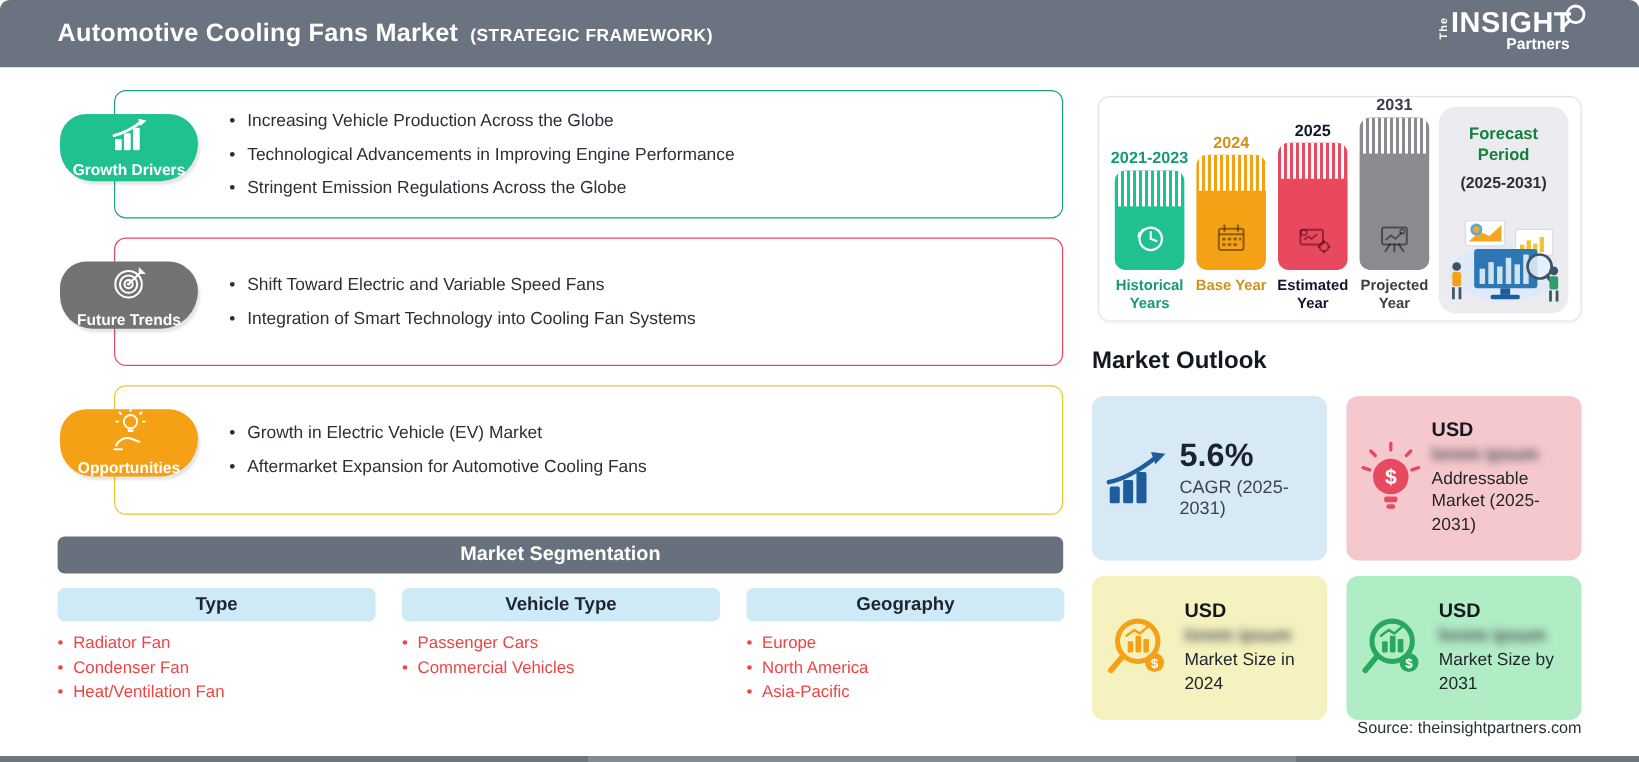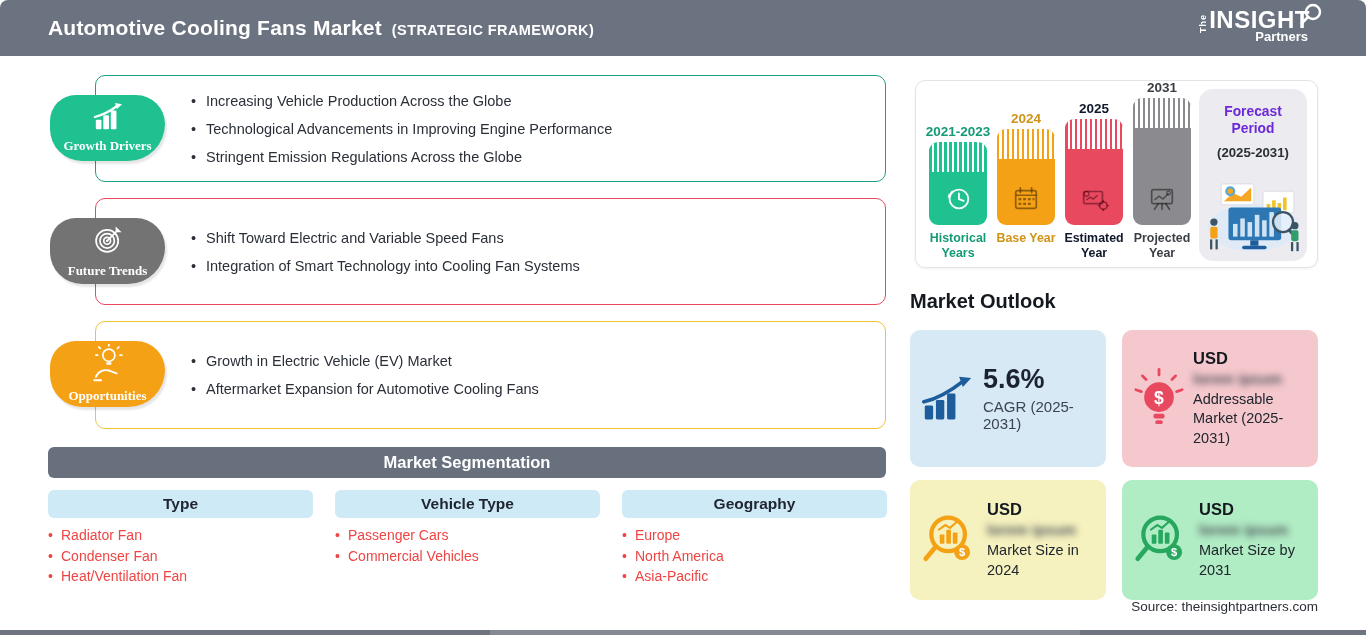--- a/index.html
+++ b/index.html
@@ -23,23 +23,23 @@
   
   .frame { position:absolute; left:95px; width:791px; background:#fff; border-radius:10px;
            display:flex; flex-direction:column; justify-content:center; padding-left:95px; }
   .frame-1 { top:75px;  height:107px; border:1.5px solid #1b9e86; }
   .frame-2 { top:198px; height:107px; border:1.5px solid #e8495f; }
   .frame-3 { top:321px; height:108px; border:1.5px solid #f0c330; }
   .frame ul { list-style:none; }
   .frame li { font-size:14.5px; color:#2a2f38; line-height:28px; position:relative; padding-left:15px; }
   .frame li::before { content:"•"; position:absolute; left:0; top:0; color:#2a2f38; }
 
-  .pill { position:absolute; left:50px; width:115px; height:66px; z-index:3;
+  .pill { position:absolute; left:50px; width:115px; height:56px; z-index:3;
           display:flex; flex-direction:column; align-items:center; justify-content:center; gap:6px;
-          color:#fff; box-shadow:2px 3px 2px rgba(0,0,0,.10);font-family:Liberation Serif, serif; }
+          color:#fff; box-shadow:2px 3px 2px rgba(0,0,0,.10); }
   .pill-label { font-size:13px; font-weight:bold; }
   .pill-1 { top:95px;  background:#1fc191; border-radius:32px 36px 46px 40px; }
   .pill-2 { top:218px; background:#737373; border-radius:32px 36px 46px 40px; }
   .pill-3 { top:341px; background:#f5a115; border-radius:32px 36px 46px 40px; }
 
   
   .seg-bar { position:absolute; left:48px; top:447px; width:838px; height:31px; background:#68707e;
              border-radius:6px; display:flex; align-items:center; justify-content:center;
              color:#fff; font-size:16.5px; font-weight:bold; }
   .seg-col-head { position:absolute; top:490px; width:265px; height:28px; background:#cdeaf6;
@@ -65,21 +65,21 @@
             height:30px; width:66px; }
   .bar-1 { height:83px;  background:#1fc191; }
   .bar-2 { height:96px;  background:#f5a115; }
   .bar-3 { height:106px; background:#e8495f; }
   .bar-4 { height:127px; background:#8b8b8f; }
   .c-green  { color:#149a76; } .c-orange { color:#cf9318; }
   .c-red    { color:#0f172a; } .c-dark   { color:#3a3f46; }
 
   .forecast { position:absolute; right:10px; top:8px; width:108px; height:172px; background:#ebebf0;
               border-radius:14px; text-align:center; padding-top:14px; }
-  .forecast-l1 { font-size:13.8px; font-weight:bold; color:#6d28d9; line-height:1.25; white-space:pre-line; }
+  .forecast-l1 { font-size:13.8px; font-weight:bold; color:#15803d; line-height:1.25; white-space:pre-line; }
   .forecast-l2 { font-size:13.2px; font-weight:bold; color:#2b2f36; margin-top:8px; }
   .forecast svg { position:absolute; bottom:6px; left:4px; }
 
   
   .outlook-head { position:absolute; left:910px; top:290px; font-size:20px; font-weight:bold; color:#14181f; }
   .card { position:absolute; border-radius:10px; display:flex; align-items:center; padding:10px 12px; gap:9px; }
   .card-cagr { left:910px;  top:330px; width:196px; height:137px; background:#d6e9f5; justify-content:center; }
   .card-pink { left:1122px; top:330px; width:196px; height:137px; background:#f5c8cd; }
   .card-yellow { left:910px; top:480px; width:196px; height:120px; background:#f6f2bf; }
   .card-green { left:1122px; top:480px; width:196px; height:120px; background:#b0ecc4; }

